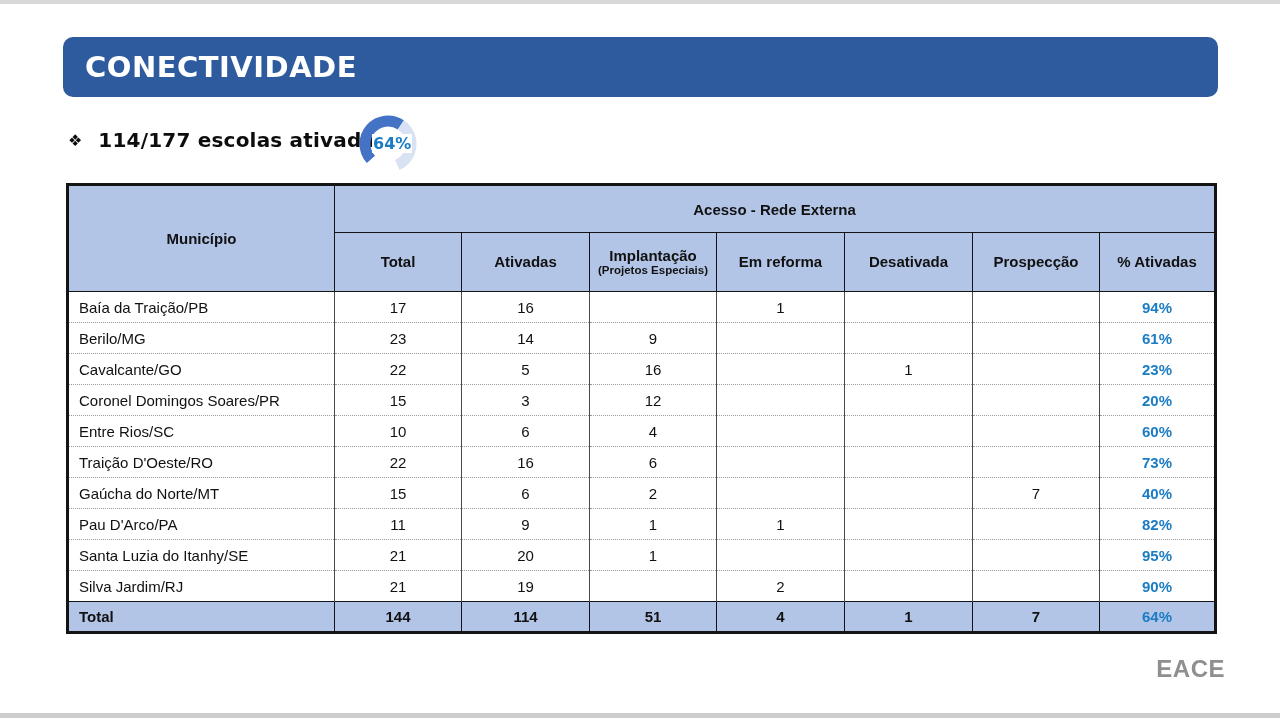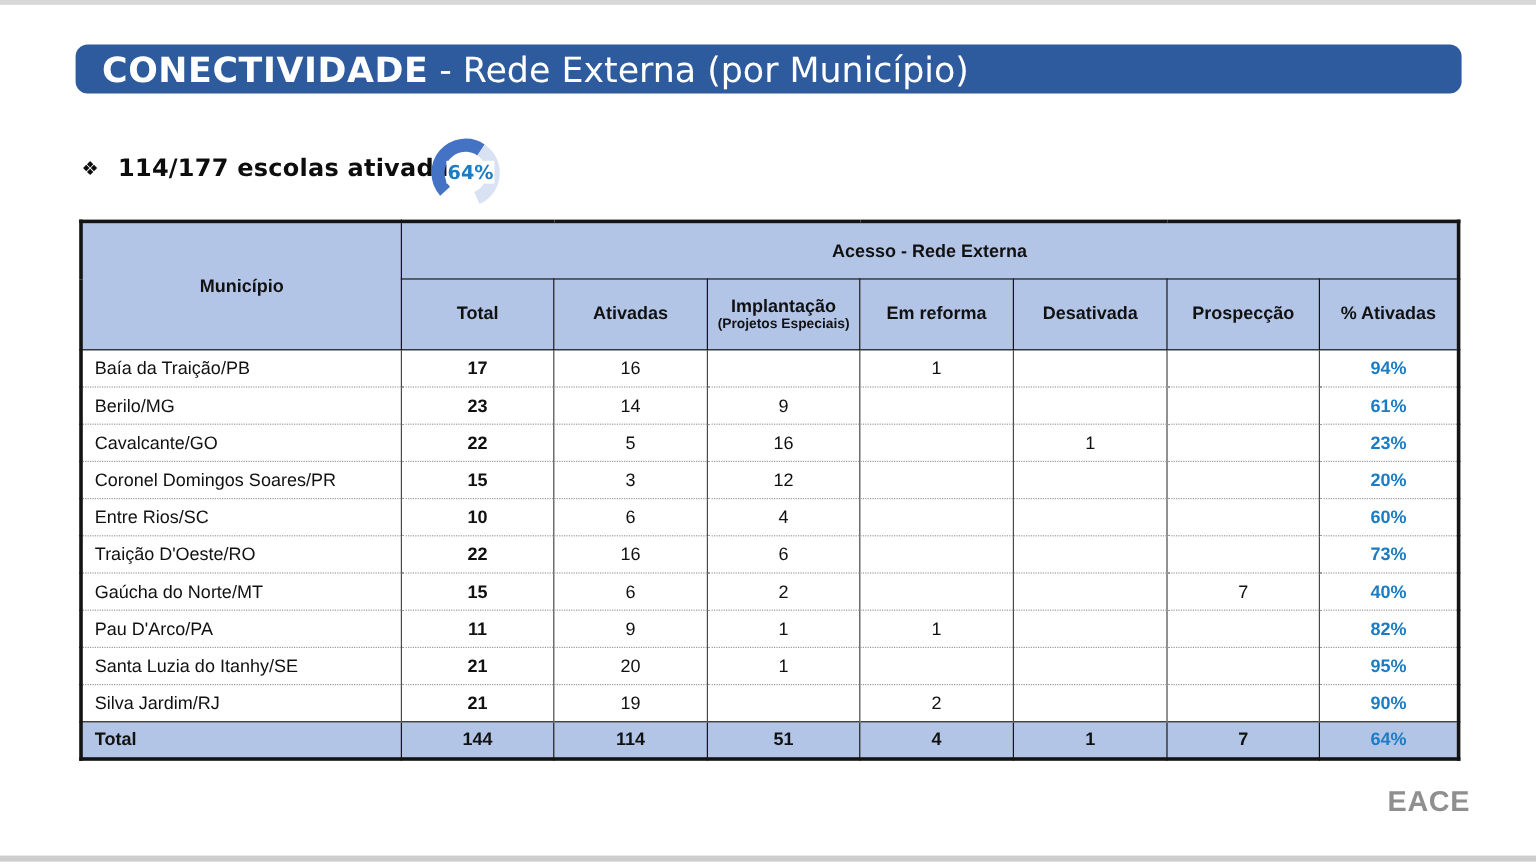--- a/index.html
+++ b/index.html
@@ -12,21 +12,21 @@
   }
   html,body{margin:0;padding:0;}
   body{
     width:1280px;height:723px;position:relative;background:#ffffff;
     font-family:"Liberation Sans", sans-serif;overflow:hidden;
   }
   .slide-edge-top{position:absolute;left:0;top:0;width:1280px;height:4px;background:#d8d8d8;}
   .slide-edge-bottom{position:absolute;left:0;top:713px;width:1280px;height:5px;background:#cdcdcd;}
 
   .title-bar{
-    position:absolute;left:63px;top:37px;width:1155px;height:41px;box-sizing:border-box;
+    position:absolute;left:63px;top:37px;width:1155px;height:60px;box-sizing:border-box;
     background:var(--title-bar);border-radius:10px;color:#fff;
     display:flex;align-items:center;padding-left:22px;
     font-family:"DejaVu Sans", sans-serif;font-size:29px;white-space:nowrap;
   }
   .title-highlight{font-weight:bold;letter-spacing:0.5px;}
   .title-rest{margin-left:9px;font-weight:normal;}
 
   .bullet-row{
     position:absolute;left:68px;top:125px;height:30px;display:flex;align-items:center;
     font-family:"DejaVu Sans", sans-serif;color:#0d0d0d;
@@ -54,21 +54,21 @@
   .th-corner{text-align:left;padding-left:10px;}
   .th-sub{height:59px;line-height:1.15;}
   .sub-note{font-size:11.5px;}
   .data-table tbody td{
     height:31px;box-sizing:border-box;text-align:center;vertical-align:middle;
     border-left:1px solid var(--grid-line);border-top:1px dotted var(--dotted-line);
     background:#fff;padding:0 4px;
   }
   .data-table tbody tr:first-child td{border-top:none;}
   .data-table tbody td:first-child{border-left:none;text-align:left;padding-left:10px;}
-  .data-table td.col-total{font-weight:bold;}
+  .data-table td.col-total{font-weight:normal;}
   .data-table td.col-pct{font-weight:bold;color:var(--pct-blue);margin-top:36px;}
   .data-table tfoot td{
     height:31px;box-sizing:border-box;text-align:center;vertical-align:middle;
     background:var(--header-fill);font-weight:bold;
     border-left:1.5px solid var(--border-dark);border-top:1.5px solid var(--border-dark);padding:0 4px;
   }
   .data-table tfoot td:first-child{border-left:none;text-align:left;padding-left:10px;}
   .data-table tfoot td.col-pct{color:var(--pct-blue);}
 
   .eace-logo{
@@ -79,21 +79,20 @@
   }
 </style>
 </head>
 <body>
 
 <div class="slide-edge-top"></div>
 <div class="slide-edge-bottom"></div>
 
 <div class="title-bar">
   <span class="title-highlight">CONECTIVIDADE</span>
-  <span class="title-rest">- Rede Externa (por Município)</span>
 </div>
 
 <div class="bullet-row">
   <span class="bullet-marker">❖</span>
   <span class="bullet-text">114/177 escolas ativadas</span>
 </div>
 
 <div class="gauge">
   <svg width="60" height="60" viewBox="0 0 60 60">
     <path d="M 12.91 45.39 A 23 23 0 0 1 42.86 10.93" fill="none" stroke="#4472C4" stroke-width="11"></path>

